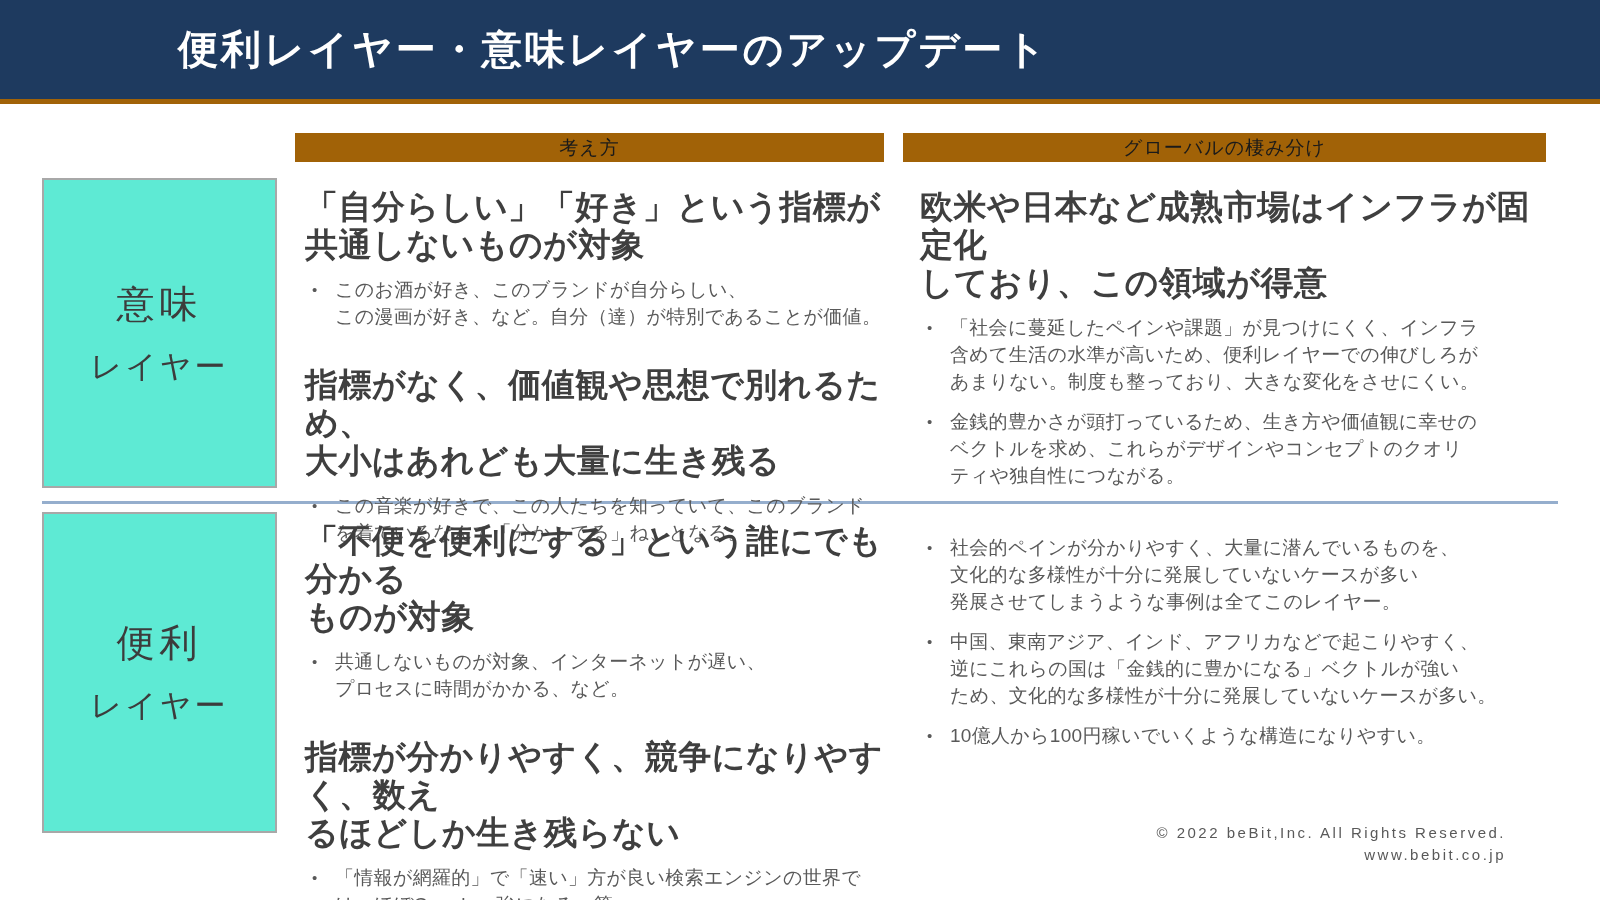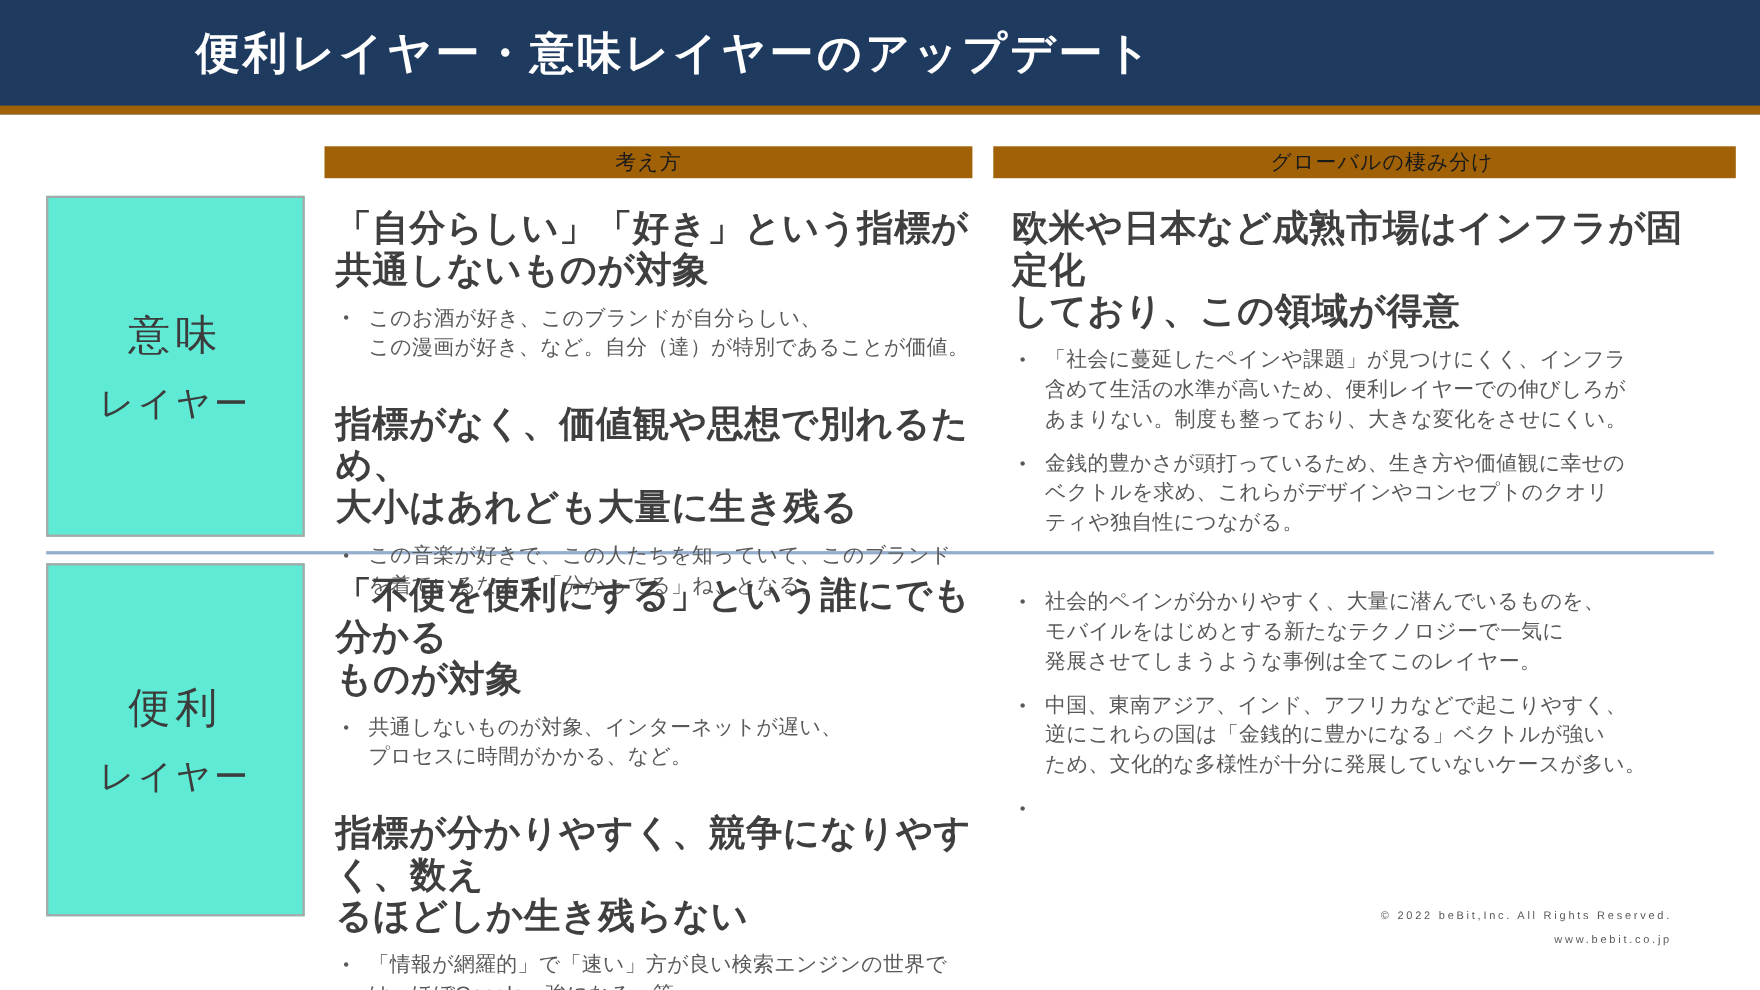--- a/index.html
+++ b/index.html
@@ -3,35 +3,35 @@
 <meta charset="utf-8">
 <style>
   html,body { margin:0; padding:0; background:#ffffff; }
   .slide {
     position:relative; width:1600px; height:900px; background:#ffffff; overflow:hidden;
     font-family:"Liberation Sans","DejaVu Sans",sans-serif;
   }
   
   .header {
     position:absolute; top:0; left:0; width:1600px; height:104px;
-    background:#1e3a5f; border-bottom:8px solid #a16207; box-sizing:border-box;
+    background:#1e3a5f; border-bottom:5px solid #a16207; box-sizing:border-box;
     display:flex; align-items:center;
   }
   .title {
     color:#ffffff; font-size:40px; font-weight:bold; letter-spacing:3px;
     margin-left:178px; white-space:nowrap;
   }
   
   .colhead {
     position:absolute; top:133px; height:29px; background:#a16207;
     display:flex; align-items:center; justify-content:center;
     font-size:19px; color:#1a1a1a; letter-spacing:1px;
   }
   .colhead.left  { left:295px; width:589px; }
-  .colhead.right { left:903px; width:643px;padding-left:32px; }
+  .colhead.right { left:903px; width:643px; }
   
   .rowbox {
     position:absolute; left:42px; width:235px; box-sizing:border-box;
     background:#5eead4; border:2px solid #a8a8a8;
     display:flex; flex-direction:column; align-items:center; justify-content:center;
     color:#3c3c3c;
   }
   .rowbox.imi   { top:178px; height:310px; }
   .rowbox.benri { top:512px; height:321px; }
   .rowbox .main { font-size:38px; letter-spacing:5px; }
@@ -58,22 +58,22 @@
   .bullet .dot {
     flex:0 0 30px; color:#595959; font-size:15px; line-height:27px;
     padding-left:7px; box-sizing:border-box;
   }
   .bullet .btxt {
     font-size:19px; color:#595959; line-height:27px; white-space:pre-line;
     letter-spacing:0.3px;
   }
   
   .footer {
-    position:absolute; right:80px; bottom:34px; text-align:right;
-    font-size:10px; color:#595959; letter-spacing:2.5px; line-height:22px;
+    position:absolute; right:94px; bottom:34px; text-align:right;
+    font-size:15px; color:#595959; letter-spacing:2.5px; line-height:22px;
   }
 </style>
 </head>
 <body>
 
 <div class="slide">
 
   <div class="header">
     <div class="title">便利レイヤー・意味レイヤーのアップデート</div>
   </div>
@@ -155,31 +155,32 @@
 は、ほぼGoogle一強になる、等。</span>
       </div>
     </div>
   </div>
 
   <div class="content-col col-benri-global">
     <div class="bullets">
       <div class="bullet">
         <span class="dot">•</span>
         <span class="btxt">社会的ペインが分かりやすく、大量に潜んでいるものを、
-モバイルをはじめとする新たなテクノロジーで一気に
+文化的な多様性が十分に発展していないケースが多い
 発展させてしまうような事例は全てこのレイヤー。</span>
       </div>
       <div class="bullet">
         <span class="dot">•</span>
         <span class="btxt">中国、東南アジア、インド、アフリカなどで起こりやすく、
 逆にこれらの国は「金銭的に豊かになる」ベクトルが強い
 ため、文化的な多様性が十分に発展していないケースが多い。</span>
       </div>
       <div class="bullet">
         <span class="dot">•</span>
+        <span class="btxt">10億人から100円稼いでいくような構造になりやすい。</span>
       </div>
     </div>
   </div>
 
   <div class="footer">
     <div>© 2022 beBit,Inc. All Rights Reserved.</div>
     <div>www.bebit.co.jp</div>
   </div>
 
 </div>

